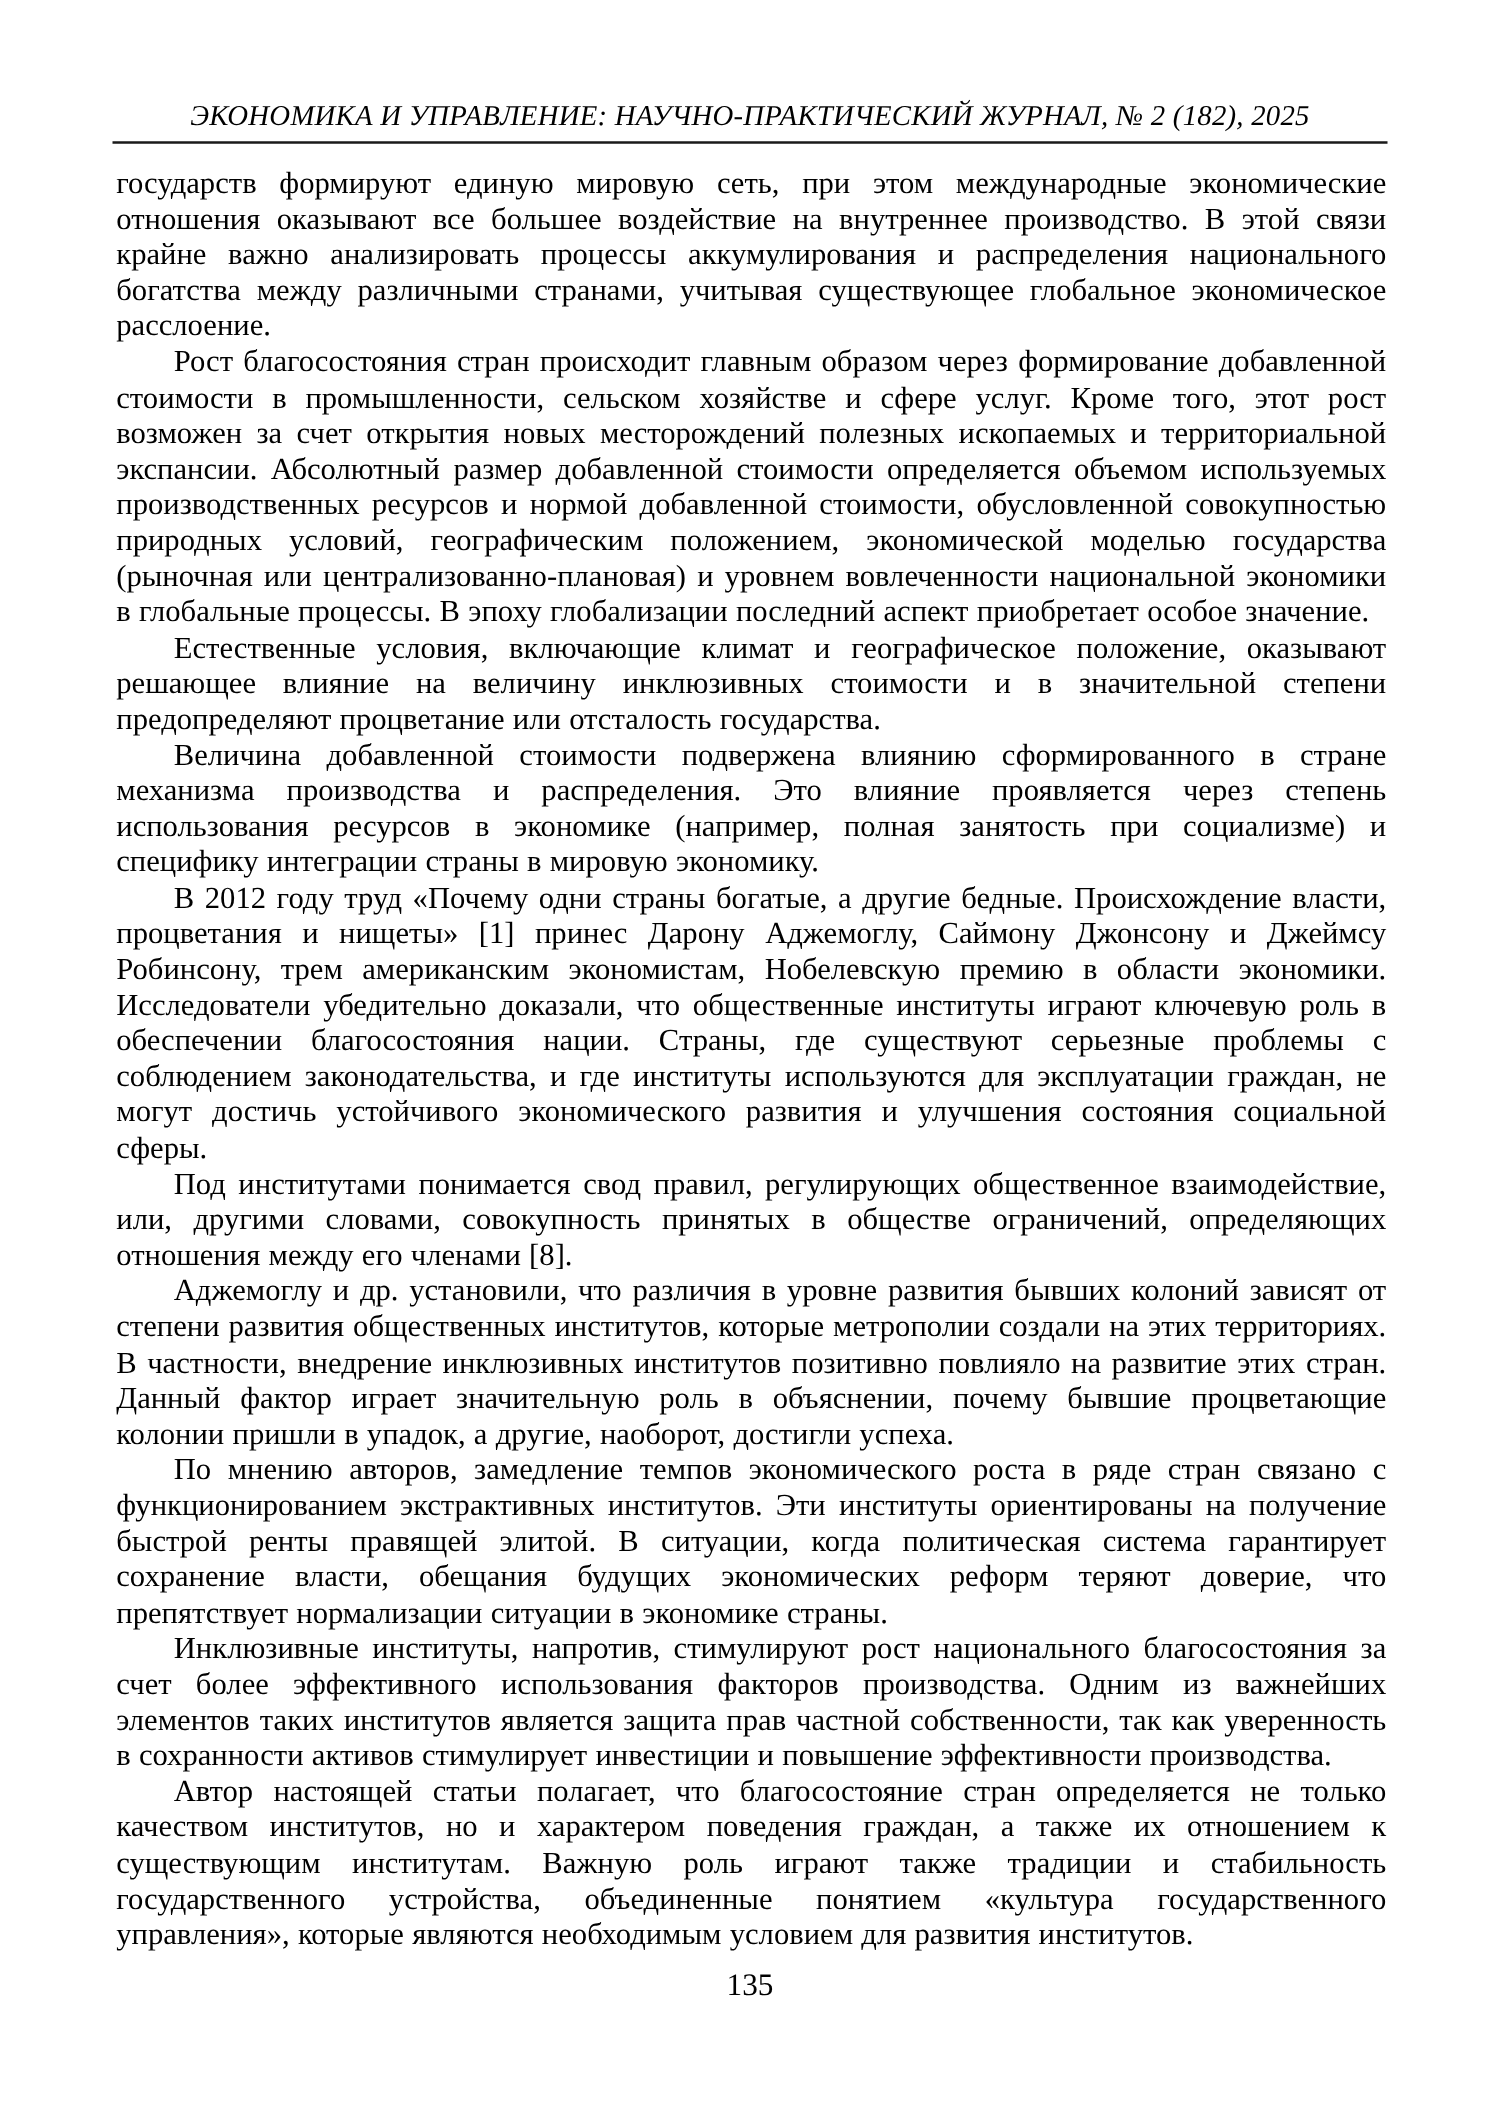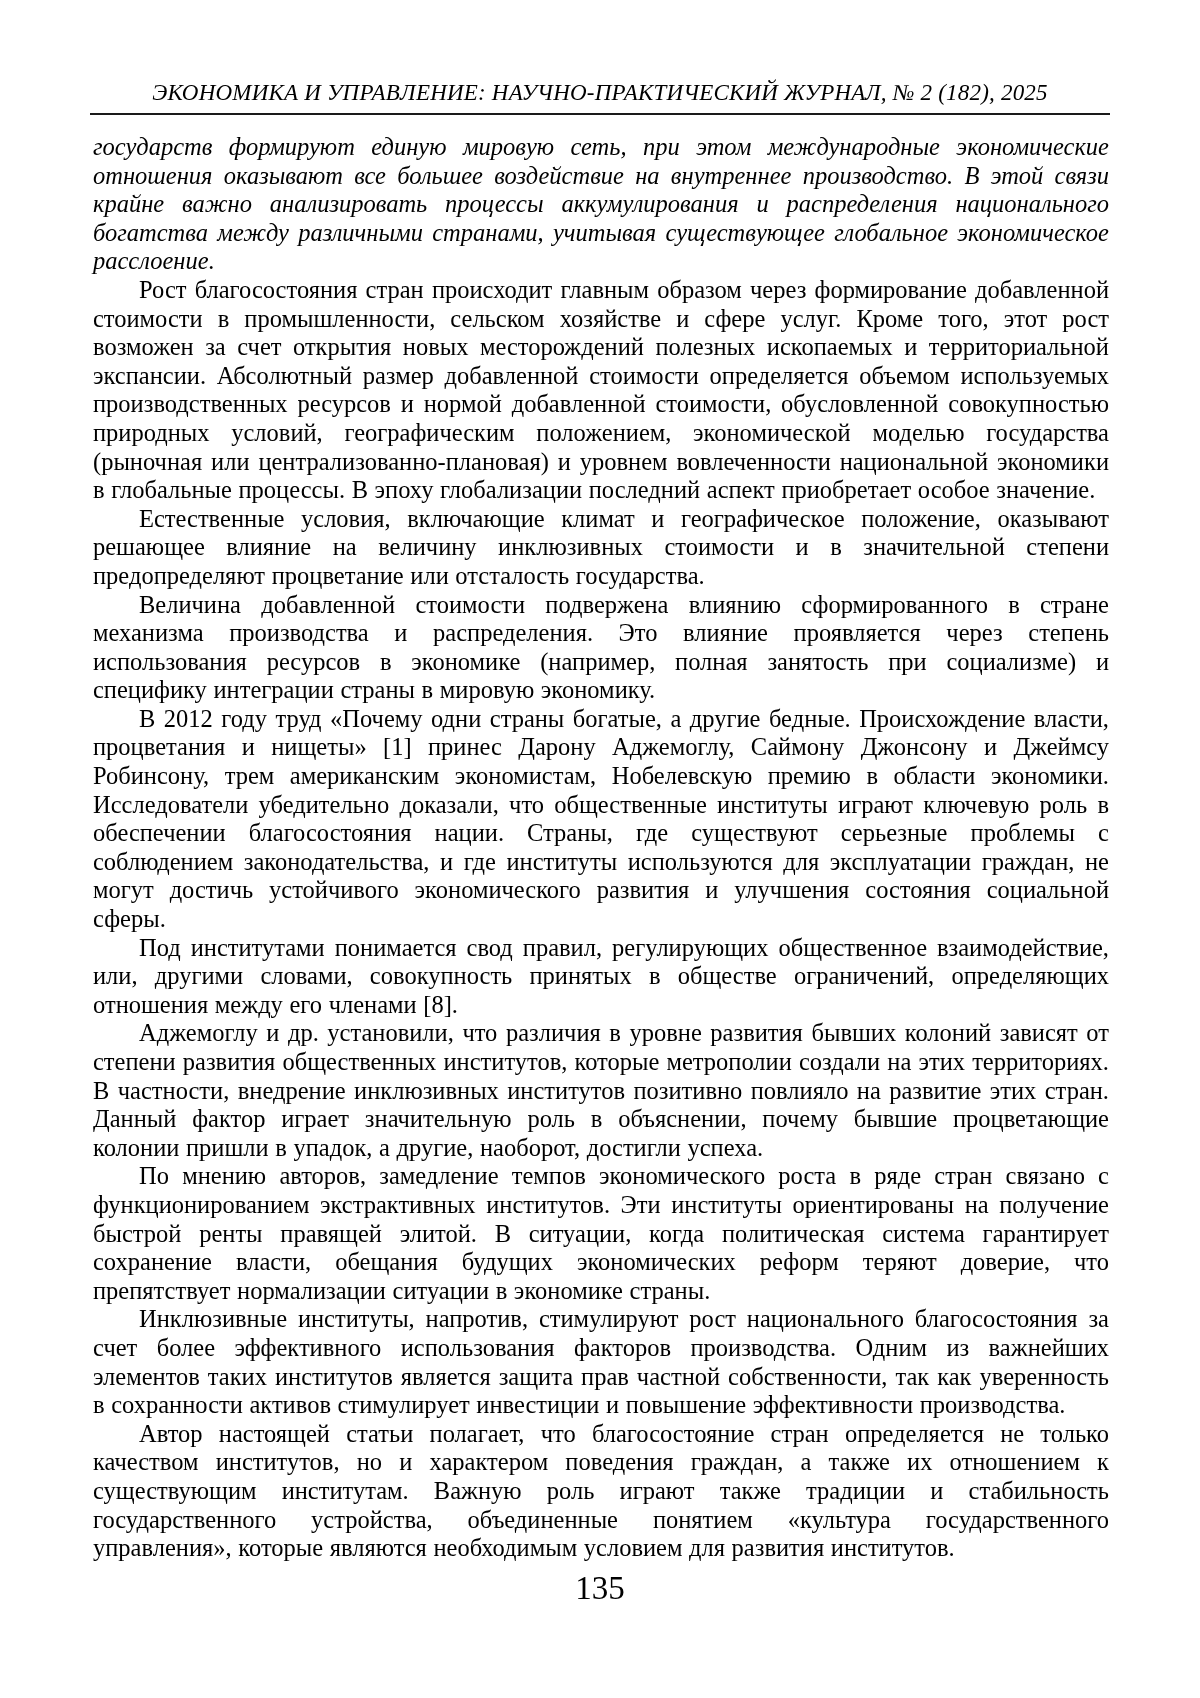--- a/index.html
+++ b/index.html
@@ -44,38 +44,37 @@
     -webkit-hyphens: auto;
     word-spacing: 0.02em;
   }
   .article-body p {
     margin: 0;
     padding: 0;
     text-indent: 46px;
   }
   .article-body p.no-indent {
     text-indent: 0;
-    font-style: italic;
   }
   .article-body h2.section-heading {
     margin: 0;
     padding: 0;
     font-size: 24.5px;
     line-height: 28.6px;
     font-weight: bold;
     text-align: center;
     text-indent: 0;
   }
   .page-footer {
     position: absolute;
     top: 1574px;
     left: 0;
     width: 1200px;
     text-align: center;
-    font-size: 33px;
+    font-size: 25px;
     line-height: 29px;
   }
 </style>
 </head>
 <body>
 
 <div class="page">
 
   <div class="running-header">ЭКОНОМИКА И УПРАВЛЕНИЕ: НАУЧНО-ПРАКТИЧЕСКИЙ ЖУРНАЛ, № 2 (182), 2025</div>
 

